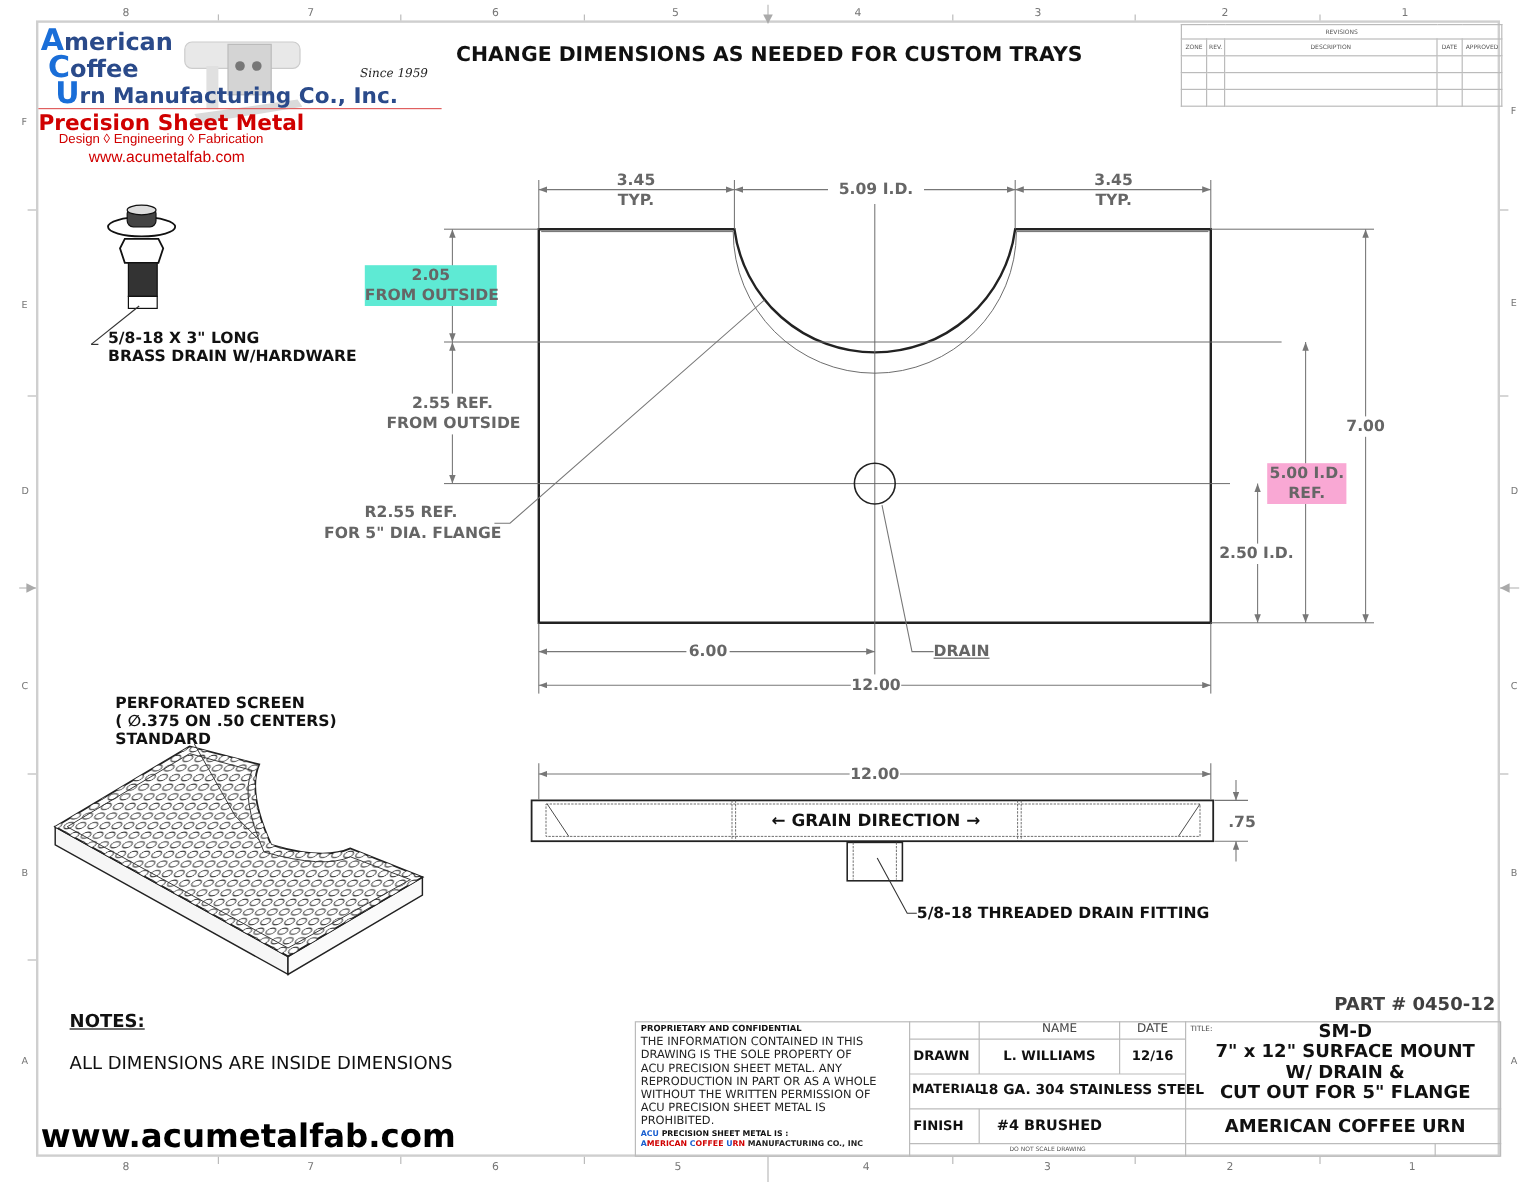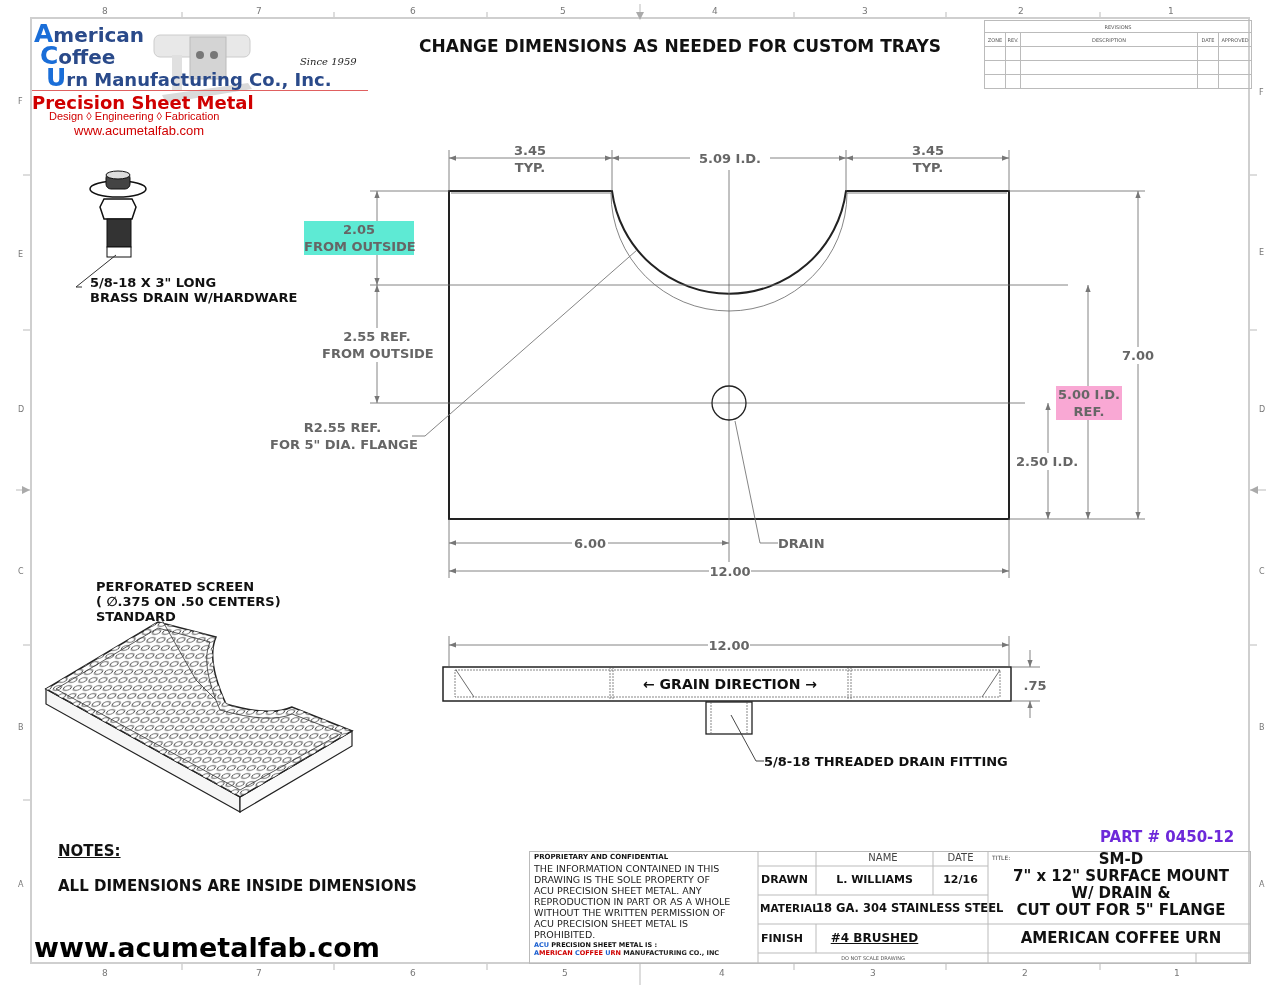--- a/index.html
+++ b/index.html
@@ -121,21 +121,21 @@
   <div class="abs since" style="left:268px;top:37px;">Since 1959</div>
   <div class="abs logo-line" style="left:14px;top:44px;font-size:18px;">
     <span class="logo-big">U</span><span>rn Manufacturing Co., Inc.</span>
   </div>
   <div class="abs" style="left:0;top:71px;width:336px;height:1px;background:#e06060;"></div>
   <div class="abs psm" style="left:0;top:73px;">Precision Sheet Metal</div>
   <div class="abs dEF" style="left:17px;top:91px;">Design ◊ Engineering ◊ Fabrication</div>
   <div class="abs web-red" style="left:42px;top:104px;">www.acumetalfab.com</div>
 </div>
 
-<div class="abs" style="left:380px;top:36px;width:600px;text-align:center;font-family:'DejaVu Sans',sans-serif;font-weight:bold;font-size:17px;color:#111;">CHANGE DIMENSIONS AS NEEDED FOR CUSTOM TRAYS</div>
+<div class="abs" style="left:380px;top:36px;width:600px;font-family:'DejaVu Sans',sans-serif;font-weight:bold;font-size:17px;color:#111;">CHANGE DIMENSIONS AS NEEDED FOR CUSTOM TRAYS</div>
 
 <table class="rev">
   <tbody>
       <tr>
         <td colspan="5" style="height:11px;">REVISIONS</td>
       </tr>
   <tr>
     <td style="width:20px;height:9px;">ZONE</td>
     <td style="width:14px;">REV.</td>
     <td>DESCRIPTION</td>
@@ -252,21 +252,21 @@
   <div>FOR 5" DIA. FLANGE</div>
 </div>
 <div class="abs dim" style="left:1118px;top:347px;width:40px;background:#fff;">7.00</div>
 <div class="abs dim" style="left:1056px;top:386px;width:66px;background:#f9a8d4;">
   <div>5.00 I.D.</div>
   <div>REF.</div>
 </div>
 <div class="abs dim" style="left:1016px;top:453px;width:62px;background:#fff;">2.50 I.D.</div>
 <div class="abs dim" style="left:572px;top:535px;width:36px;background:#fff;">6.00</div>
 <div class="abs dim" style="left:709px;top:563px;width:42px;background:#fff;">12.00</div>
-<div class="abs dim" style="left:778px;top:535px;text-align:left;">DRAIN</div>
+<div class="abs dim" style="left:778px;top:535px;text-align:left;text-decoration:underline;">DRAIN</div>
 
 <svg class="abs" style="left:0;top:0;" width="1280" height="989">
   <g stroke="#777" stroke-width="0.9" fill="none">
     <line x1="449" y1="636" x2="449" y2="666"></line>
     <line x1="1009" y1="636" x2="1009" y2="666"></line>
     <line x1="449" y1="645" x2="1009" y2="645" marker-start="url(#al)" marker-end="url(#ar)"></line>
     <line x1="1012" y1="667" x2="1040" y2="667"></line>
     <line x1="1012" y1="701" x2="1040" y2="701"></line>
     <line x1="1030" y1="650" x2="1030" y2="667" marker-end="url(#ar)"></line>
     <line x1="1030" y1="718" x2="1030" y2="701" marker-end="url(#ar)"></line>
@@ -311,26 +311,26 @@
   <path d="M16,69 L210,177 L210,192 L16,84 Z" fill="#f6f6f6" stroke="#222" stroke-width="1.2"></path>
   <path d="M210,177 L322,111 L322,126 L210,192 Z" fill="#fafafa" stroke="#222" stroke-width="1.2"></path>
 
   <path d="M16,69 L128,2 L186,17 Q176,40 196,84 Q240,97 262,87 L322,111 L210,177 Z" fill="#fff" stroke="#222" stroke-width="1.5"></path>
   <rect x="0" y="0" width="340" height="220" fill="url(#holes)" clip-path="url(#trayTop)"></rect>
   <path d="M26,69 L128,8 L180,22 Q170,44 190,90 Q240,104 262,94 L312,113 L210,170 Z" fill="none" stroke="#333" stroke-width="0.8"></path>
   <polyline points="132,0 166,60 186,80" stroke="#333" stroke-width="0.8" fill="none"></polyline>
 </svg>
 
 <div class="abs" style="left:58px;top:842px;font-family:'DejaVu Sans',sans-serif;font-weight:bold;font-size:15px;text-decoration:underline;">NOTES:</div>
-<div class="abs" style="left:58px;top:877px;font-family:'DejaVu Sans',sans-serif;font-weight:bold;font-size:15px;line-height:18px;">
+<div class="abs" style="left:58px;top:877px;font-family:'DejaVu Sans',sans-serif;font-weight:normal;font-size:15px;line-height:18px;">
   <div>ALL DIMENSIONS ARE INSIDE DIMENSIONS</div>
 </div>
 <div class="abs" style="left:34px;top:932px;font-family:'DejaVu Sans',sans-serif;font-weight:bold;font-size:27px;color:#000;">www.acumetalfab.com</div>
 
-<div class="abs" style="left:1100px;top:828px;width:146px;font-family:'DejaVu Sans',sans-serif;font-weight:bold;font-size:15px;color:#6d28d9;">PART # 0450-12</div>
+<div class="abs" style="left:1100px;top:828px;width:146px;text-align:right;font-family:'DejaVu Sans',sans-serif;font-weight:bold;font-size:15px;color:#404040;">PART # 0450-12</div>
 
 <div class="tb" style="left:529px;top:851px;width:722px;height:113px;border-color:#bbb;"></div>
 
 <div class="abs" style="left:534px;top:853px;width:222px;">
   <div class="tb-txt" style="font-size:7px;font-weight:bold;">PROPRIETARY AND CONFIDENTIAL</div>
   <div style="font-family:'DejaVu Sans',sans-serif;font-size:9.5px;line-height:11px;color:#222;margin-top:2px;">
     <div>THE INFORMATION CONTAINED IN THIS</div>
     <div>DRAWING IS THE SOLE PROPERTY OF</div>
     <div>ACU PRECISION SHEET METAL.  ANY</div>
     <div>REPRODUCTION IN PART OR AS A WHOLE</div>
@@ -363,21 +363,21 @@
   </g>
 </svg>
 <div class="abs tb-txt" style="left:816px;top:852px;width:134px;text-align:center;font-size:10px;color:#444;">NAME</div>
 <div class="abs tb-txt" style="left:933px;top:852px;width:55px;text-align:center;font-size:10px;color:#444;">DATE</div>
 <div class="abs tb-txt" style="left:761px;top:873px;font-size:11px;font-weight:bold;">DRAWN</div>
 <div class="abs tb-txt" style="left:816px;top:873px;width:117px;text-align:center;font-size:11px;font-weight:bold;">L. WILLIAMS</div>
 <div class="abs tb-txt" style="left:933px;top:873px;width:55px;text-align:center;font-size:11px;font-weight:bold;">12/16</div>
 <div class="abs tb-txt" style="left:760px;top:902px;font-size:10.5px;font-weight:bold;">MATERIAL</div>
 <div class="abs tb-txt" style="left:816px;top:901px;width:172px;text-align:center;font-size:11.5px;font-weight:bold;">18 GA. 304 STAINLESS STEEL</div>
 <div class="abs tb-txt" style="left:761px;top:932px;font-size:11px;font-weight:bold;">FINISH</div>
-<div class="abs tb-txt" style="left:816px;top:931px;width:117px;text-align:center;font-size:12px;font-weight:bold;text-decoration:underline;">#4 BRUSHED</div>
+<div class="abs tb-txt" style="left:816px;top:931px;width:117px;text-align:center;font-size:12px;font-weight:bold;">#4 BRUSHED</div>
 <div class="abs tb-txt" style="left:758px;top:955px;width:230px;text-align:center;font-size:5px;color:#555;">DO NOT SCALE DRAWING</div>
 
 <div class="abs tb-txt" style="left:992px;top:854px;font-size:6px;color:#444;">TITLE:</div>
 <div class="abs title-main" style="left:990px;top:851px;width:262px;">
   <div>SM-D</div>
   <div>7" x 12" SURFACE MOUNT</div>
   <div>W/ DRAIN &amp;</div>
   <div>CUT OUT FOR 5" FLANGE</div>
 </div>
 <div class="abs title-main" style="left:990px;top:930px;width:262px;font-size:15px;">AMERICAN COFFEE URN</div>

